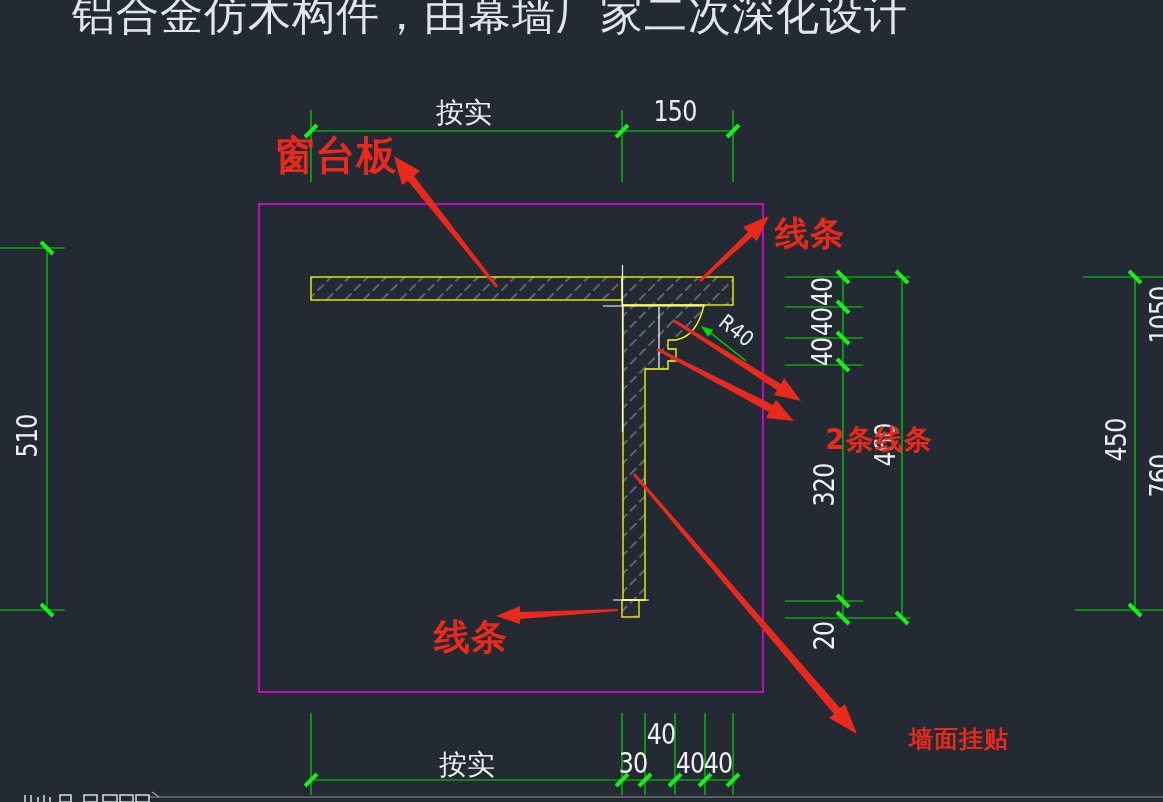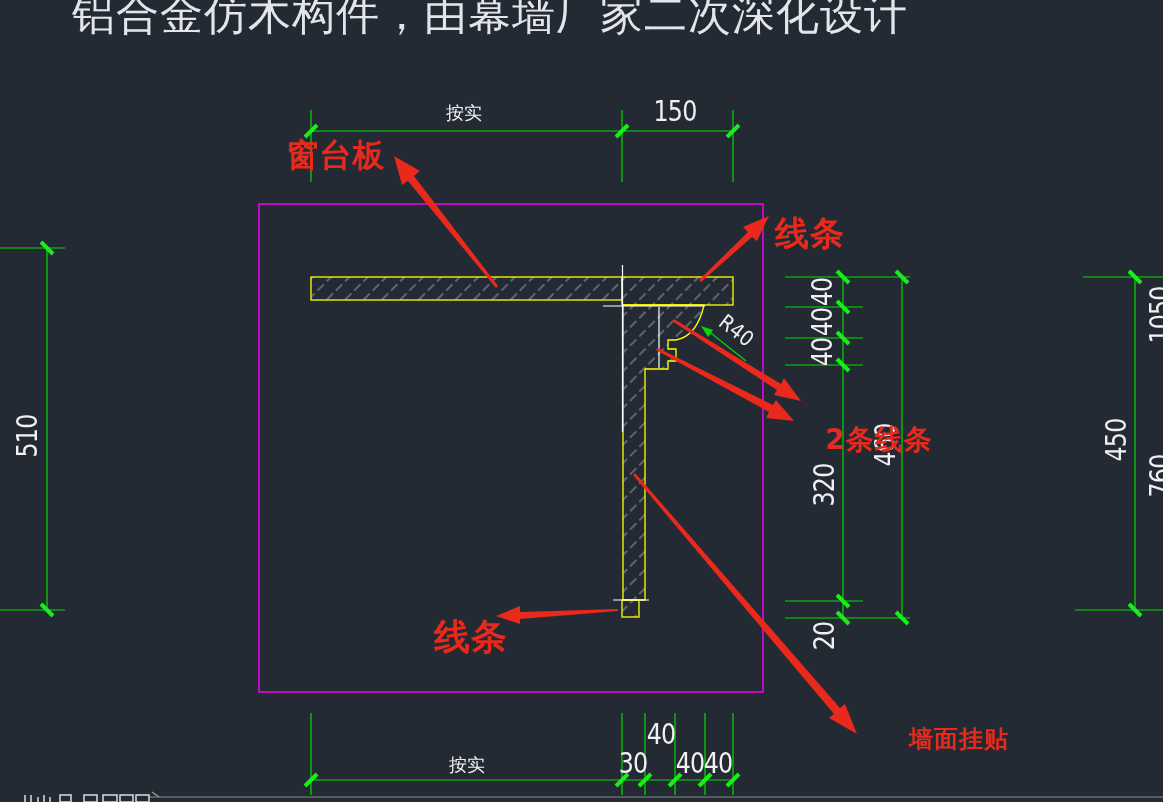--- a/index.html
+++ b/index.html
@@ -3,21 +3,21 @@
 <meta charset="utf-8">
 <style>
   html,body{margin:0;padding:0;background:#11151c;}
   #stage{position:relative;width:1163px;height:802px;background:#242a34;overflow:hidden;
          font-family:"DejaVu Sans",sans-serif;}
   svg{position:absolute;left:0;top:0;}
   .txt{position:absolute;white-space:nowrap;color:#f0f0f0;line-height:1;
        transform:translate(-50%,-50%) scaleX(0.85);}
   .txt.v{transform:translate(-50%,-50%) rotate(-90deg) scaleX(0.85);}
   .dim{font-size:28px;font-weight:400;letter-spacing:-1px;}
-  .cn{font-size:18px;letter-spacing:0;transform:translate(-50%,-50%);}
+  .cn{font-size:28px;letter-spacing:0;transform:translate(-50%,-50%);}
   .red{color:#e8291c;font-weight:700;transform:translate(-50%,-50%);letter-spacing:1px;}
   .r40{font-size:21px;transform:translate(-50%,-50%) rotate(38deg) scaleX(0.9);}
   #title{position:absolute;left:72px;top:-14px;font-size:43px;color:#e2e6ea;
          letter-spacing:1px;white-space:nowrap;font-weight:400;}
 </style>
 </head>
 <body>
 
 <div id="stage">
 
@@ -96,19 +96,19 @@
   <div class="txt dim v" style="left:825px;top:485px">320</div>
   <div class="txt dim v" style="left:825px;top:636px">20</div>
   <div class="txt dim v" style="left:886px;top:445px">460</div>
   <div class="txt dim v" style="left:1117px;top:440px">450</div>
   <div class="txt dim v" style="left:28px;top:436px">510</div>
   <div class="txt dim v" style="left:1161px;top:315px">1050</div>
   <div class="txt dim v" style="left:1161px;top:476px">760</div>
 
   <div class="txt r40" style="left:736px;top:331px">R40</div>
 
-  <div class="txt red" style="left:336px;top:155px;font-size:32px">窗台板</div>
+  <div class="txt red" style="left:336px;top:155px;font-size:40px">窗台板</div>
   <div class="txt red" style="left:810px;top:233px;font-size:34px">线条</div>
   <div class="txt red" style="left:879px;top:440px;font-size:28px">2条线条</div>
   <div class="txt red" style="left:959px;top:739px;font-size:24px">墙面挂贴</div>
   <div class="txt red" style="left:471px;top:637px;font-size:36px">线条</div>
 
 </div>
 
 </body></html>

